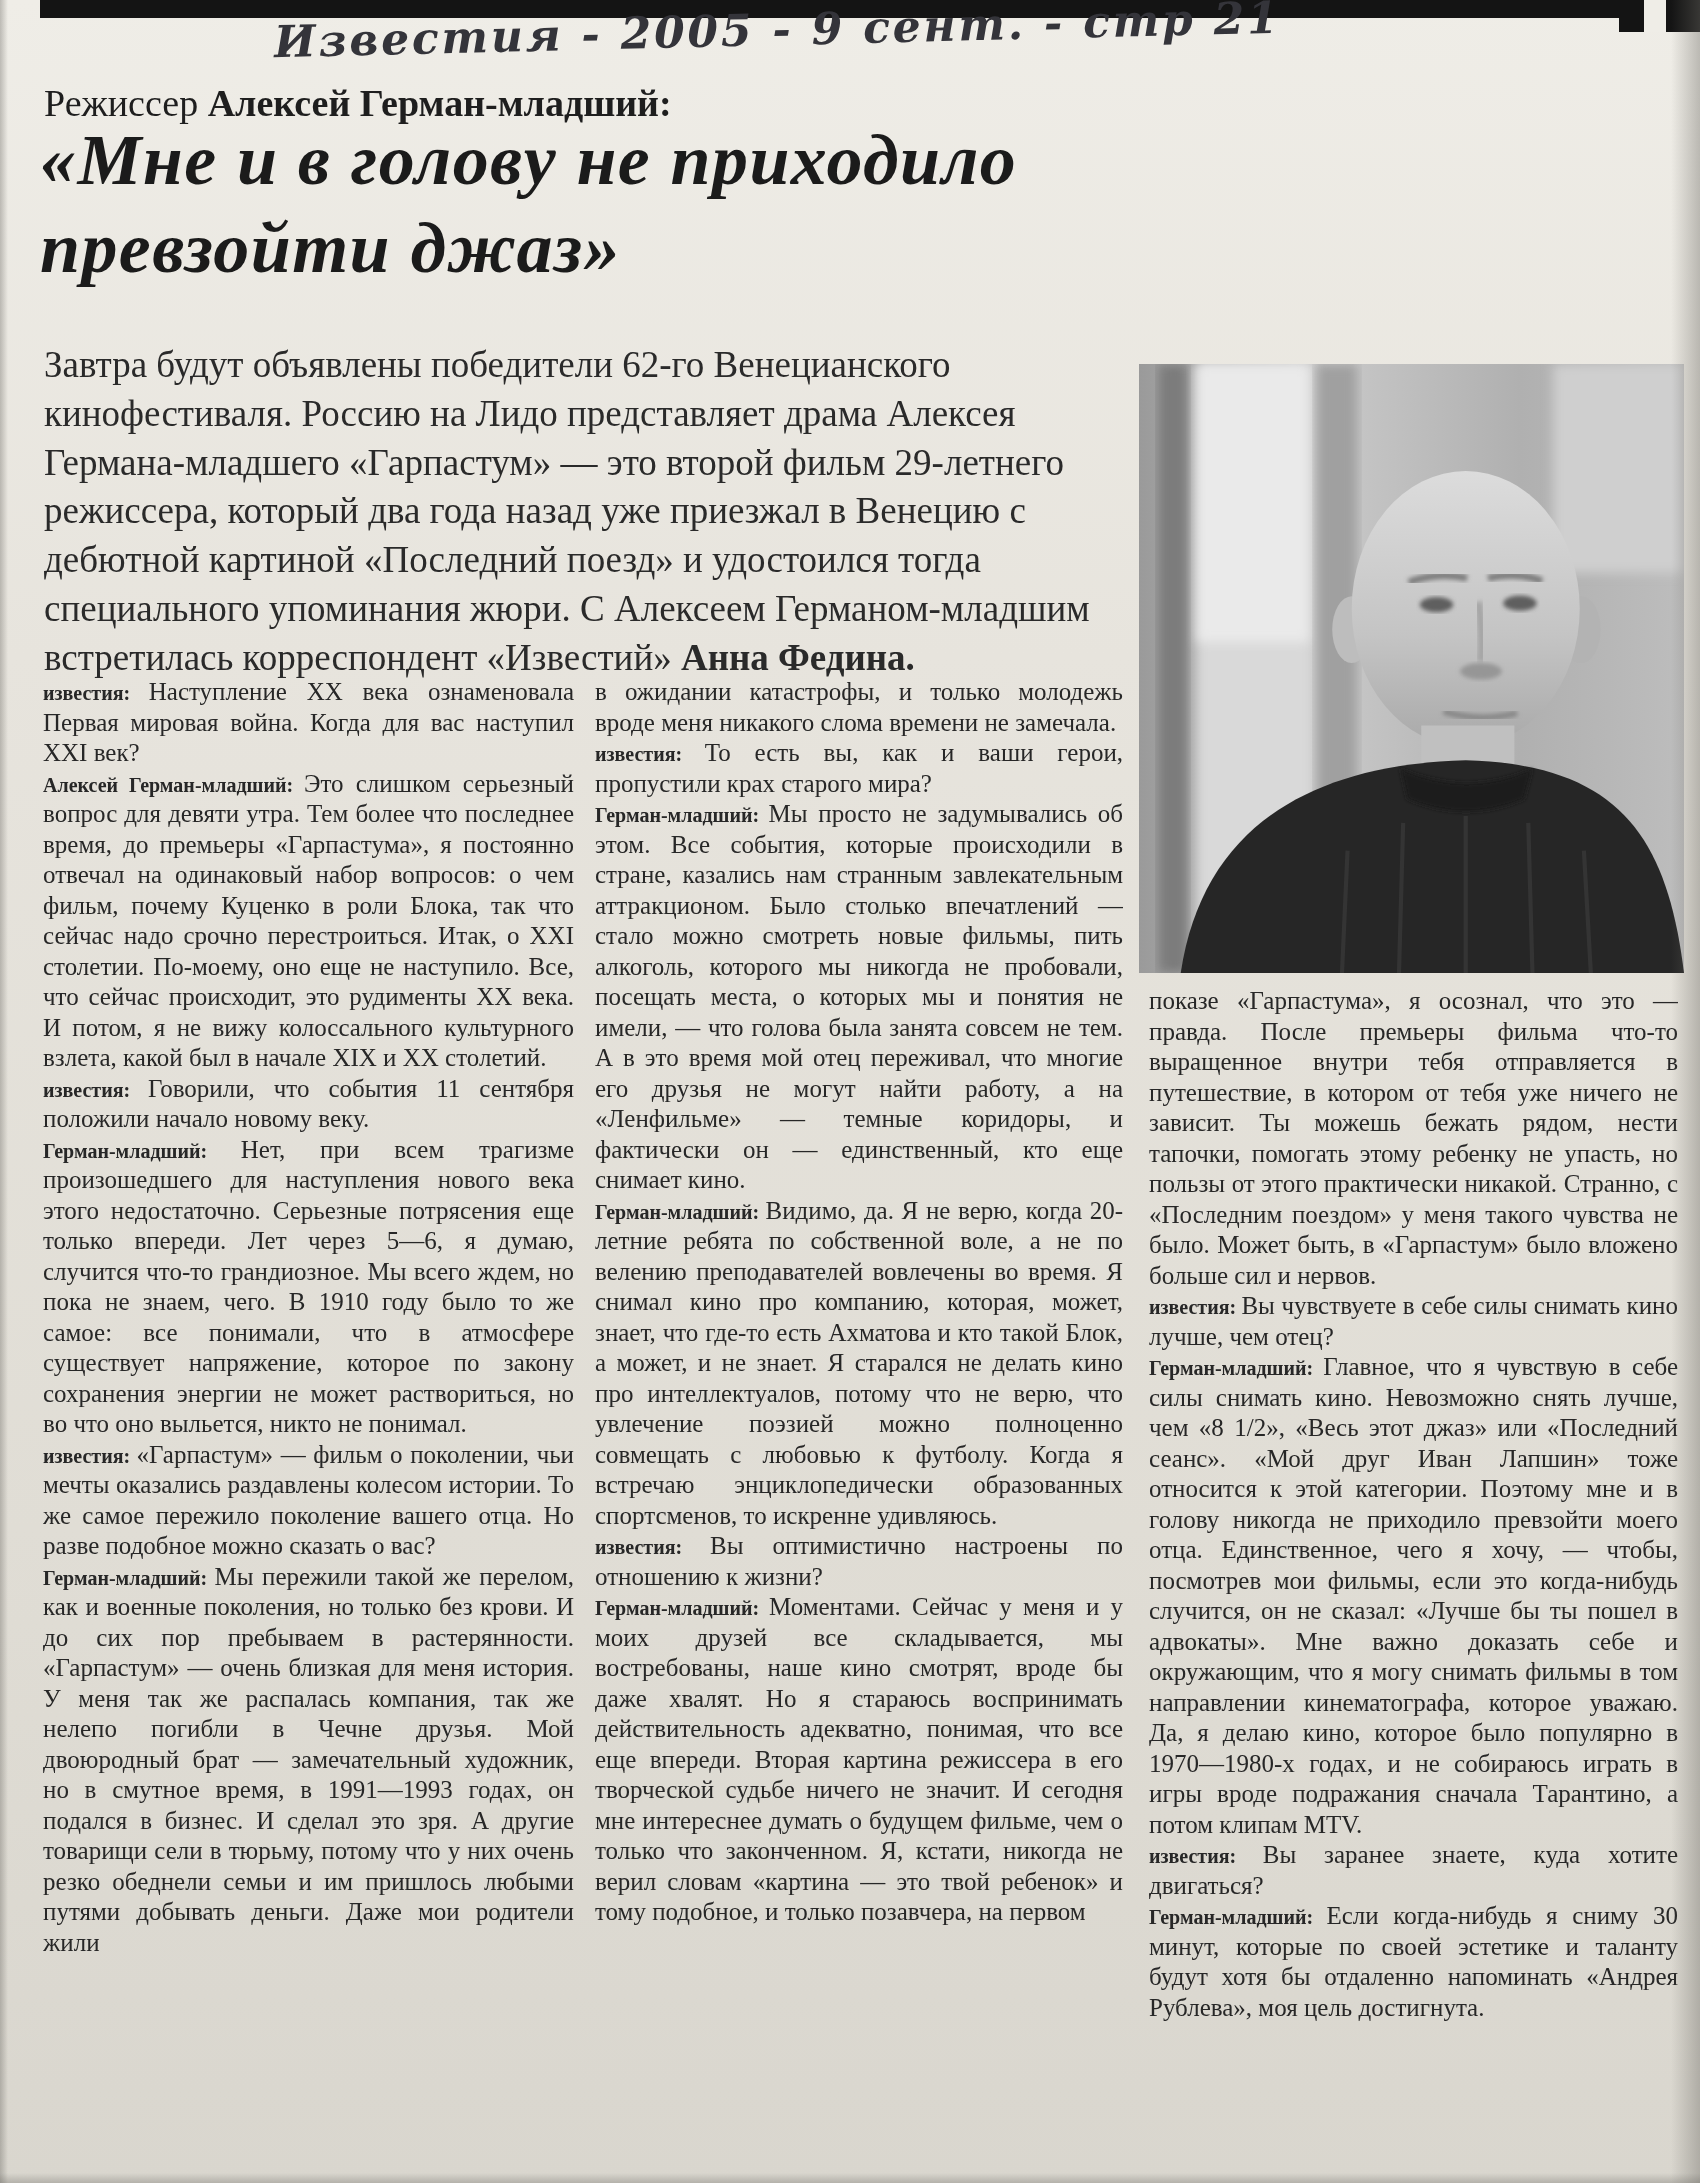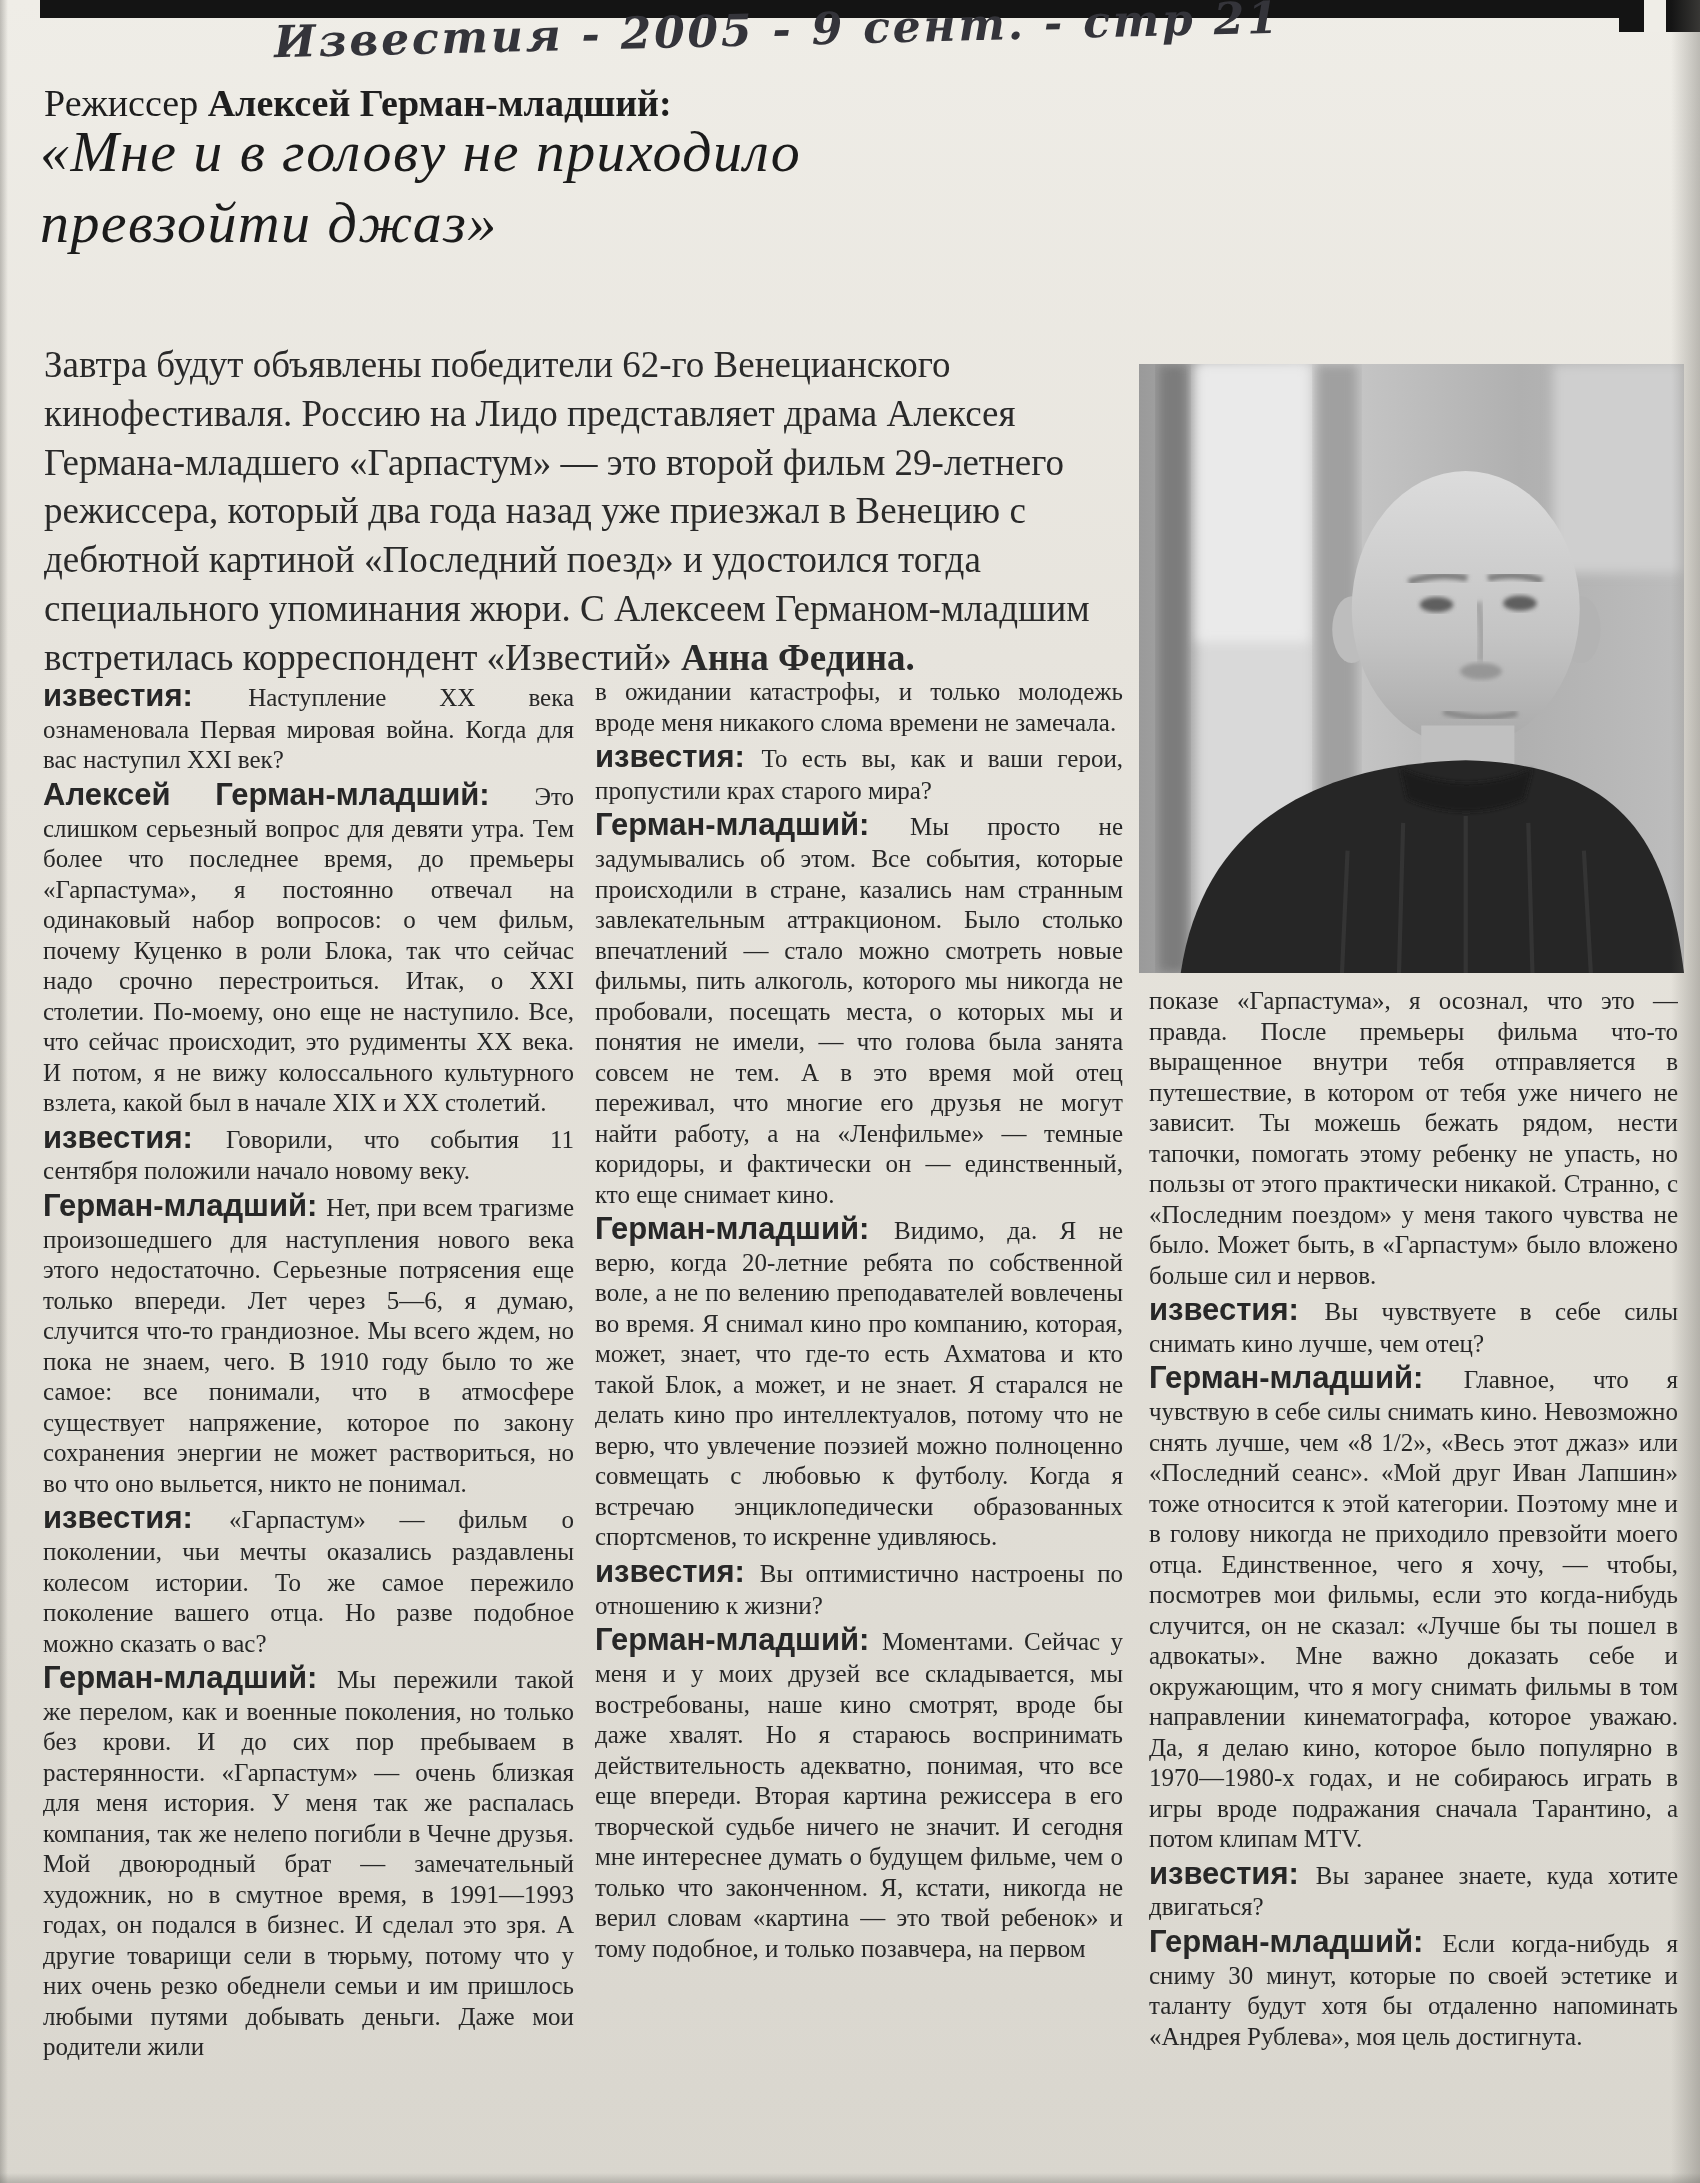--- a/index.html
+++ b/index.html
@@ -30,40 +30,40 @@
     font-family:"DejaVu Serif", serif; font-style:italic; font-weight:bold;
     font-size:44px; letter-spacing:2.8px; color:#34343a;
     transform:rotate(-1.4deg); white-space:nowrap;
   }
 
   .kicker { position:absolute; left:44px; top:69px; font-size:38px; color:#1e1e1e; white-space:nowrap;margin-top:12px; }
   .kicker .name { font-weight:bold; }
 
   .headline {
     position:absolute; left:40px; top:117px; width:1619px;
-    font-weight:normal; font-style:italic;
-    font-size:58px; line-height:1.22; letter-spacing:1.4px;
+    font-weight:bold; font-style:italic;
+    font-size:72px; line-height:1.22; letter-spacing:1.4px;
     color:#1b1b1b;
   }
 
   .lead { position:absolute; left:44px; top:341px; width:1070px;
     font-size:37px; line-height:1.32; color:#2a2a2a; }
   .lead .author { font-weight:bold; }
 
   .photo { position:absolute; left:1139px; top:364px; width:545px; height:609px;
     background:#b4b4b4; overflow:hidden; }
   .photo svg { display:block; width:100%; height:100%; }
 
   .col { position:absolute; top:677px; width:531px; height:1505px; overflow:hidden;
     text-align:justify; font-size:25px; line-height:1.22; color:#272727; }
   .col-1 { left:43px; }
   .col-2 { left:595px; width:528px; }
   .col-3 { left:1149px; top:986px; width:529px; height:1193px; }
   .body-par { margin:0; }
-  .speaker { font-family:Liberation Sans, sans-serif; font-weight:bold; font-size:31px;margin-top:12px; }
+  .speaker { font-family:Liberation Serif, serif; font-weight:bold; font-size:20px;margin-top:12px; }
 </style>
 </head>
 <body>
 
 <div class="page">
 
   <div class="top-bar"></div>
   <div class="top-bar-corner"></div>
   <div class="top-bar-gap"></div>
 

